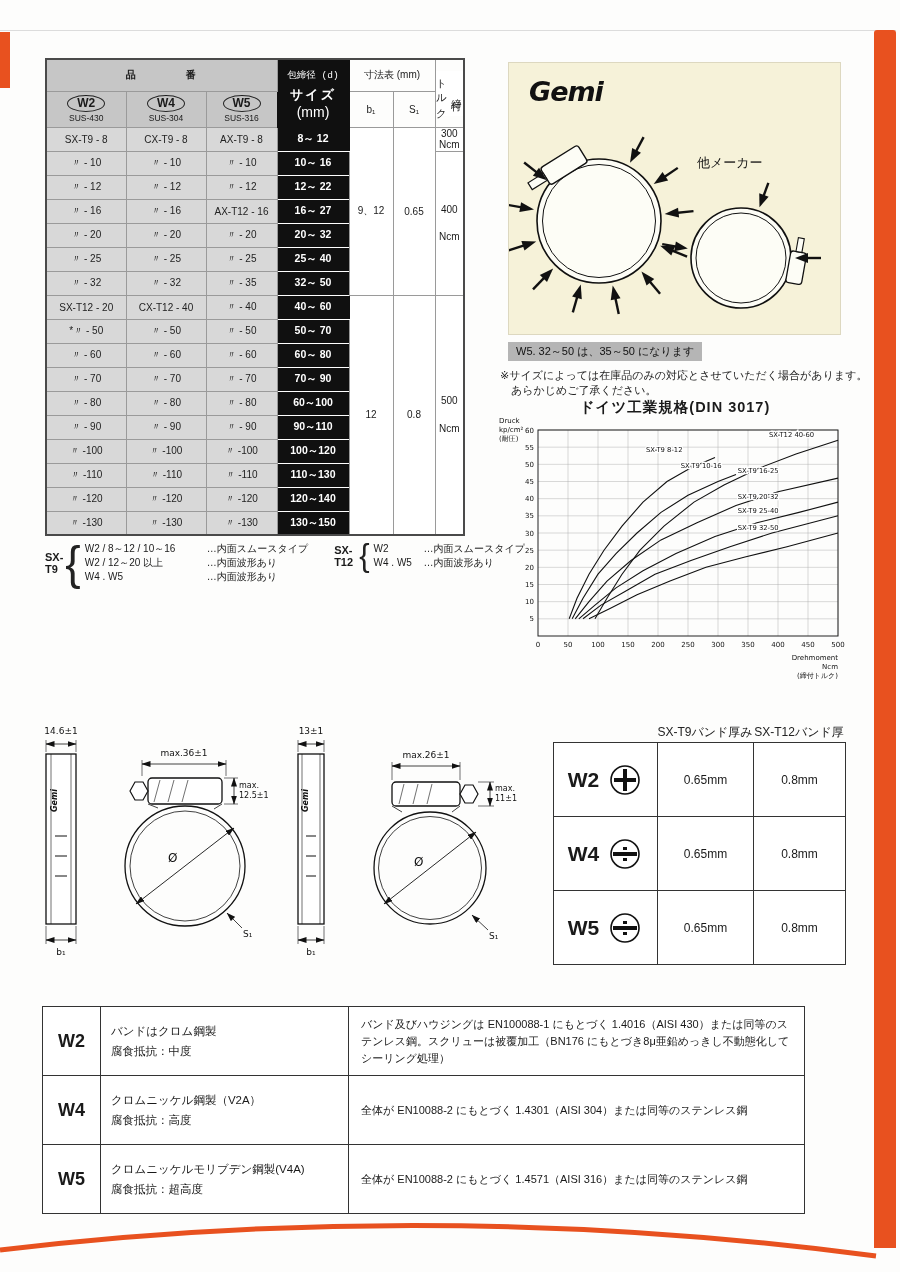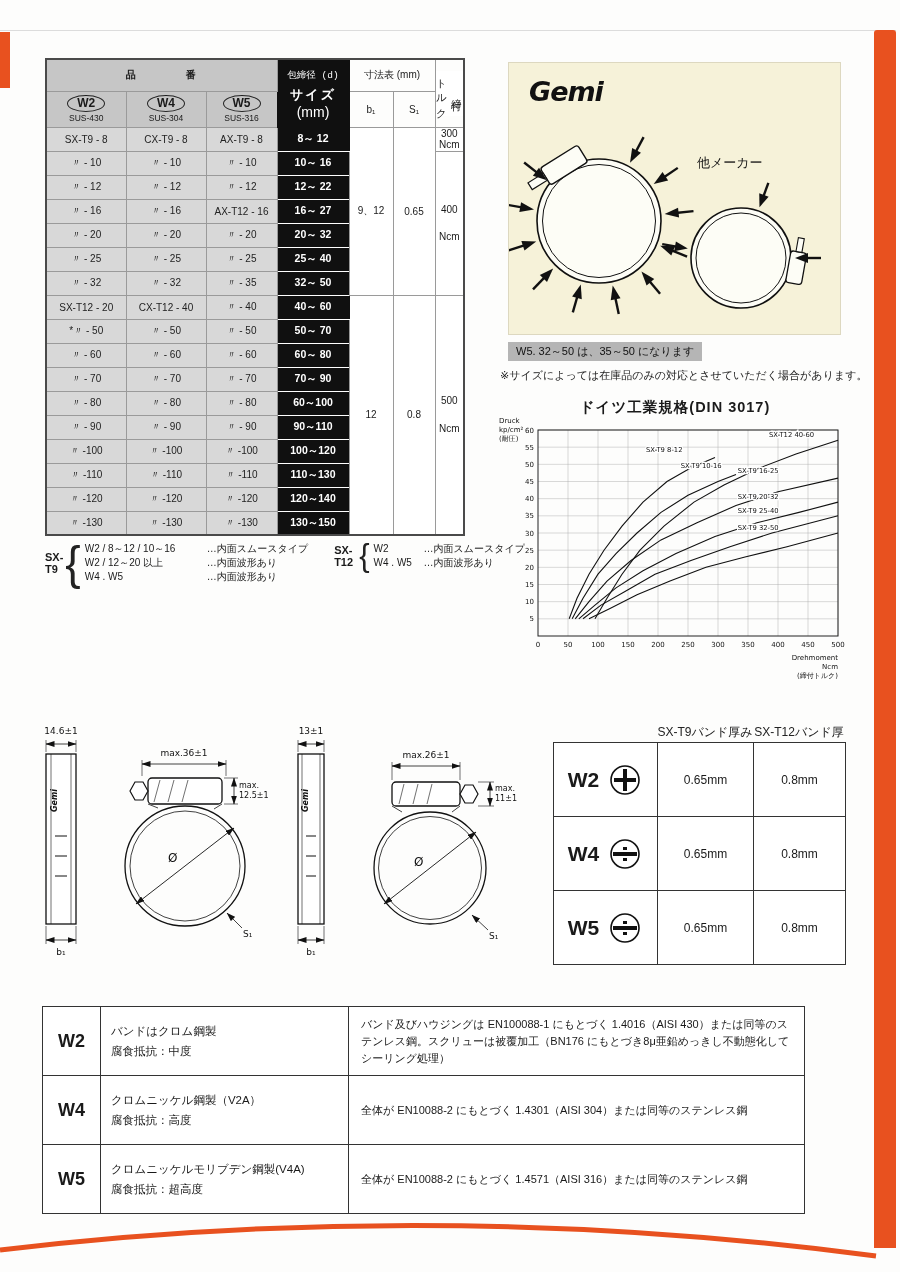--- a/index.html
+++ b/index.html
@@ -303,20 +303,21 @@
       <use href="#arrS" transform="rotate(90)"></use>
     </g>
   </svg>
 </div>
 <div class="abs" style="left:508px;top:341px;">
   <span class="graynote">W5. 32～50 は、35～50 になります</span>
 </div>
 
 <div class="abs stocknote" style="left:500px;top:368px;width:380px;">
   <div>※サイズによっては在庫品のみの対応とさせていただく場合があります。</div>
+  <div style="padding-left:11px;">あらかじめご了承ください。</div>
 </div>
 
 <div class="abs charttitle" style="left:500px;top:398px;width:350px;">ドイツ工業規格(DIN 3017)</div>
 <svg id="chart-svg" class="abs" style="left:498px;top:414px;" width="352" height="268" viewBox="0 0 352 268">
   <g id="chart-plot">
       <text x="40" y="233" font-size="7" text-anchor="middle" fill="#111">0</text>
       <line x1="70" y1="16" x2="70" y2="222" stroke="#a9a9a9" stroke-width="0.45"></line>
       <text x="70" y="233" font-size="7" text-anchor="middle" fill="#111">50</text>
       <line x1="100" y1="16" x2="100" y2="222" stroke="#a9a9a9" stroke-width="0.45"></line>
       <text x="100" y="233" font-size="7" text-anchor="middle" fill="#111">100</text>

